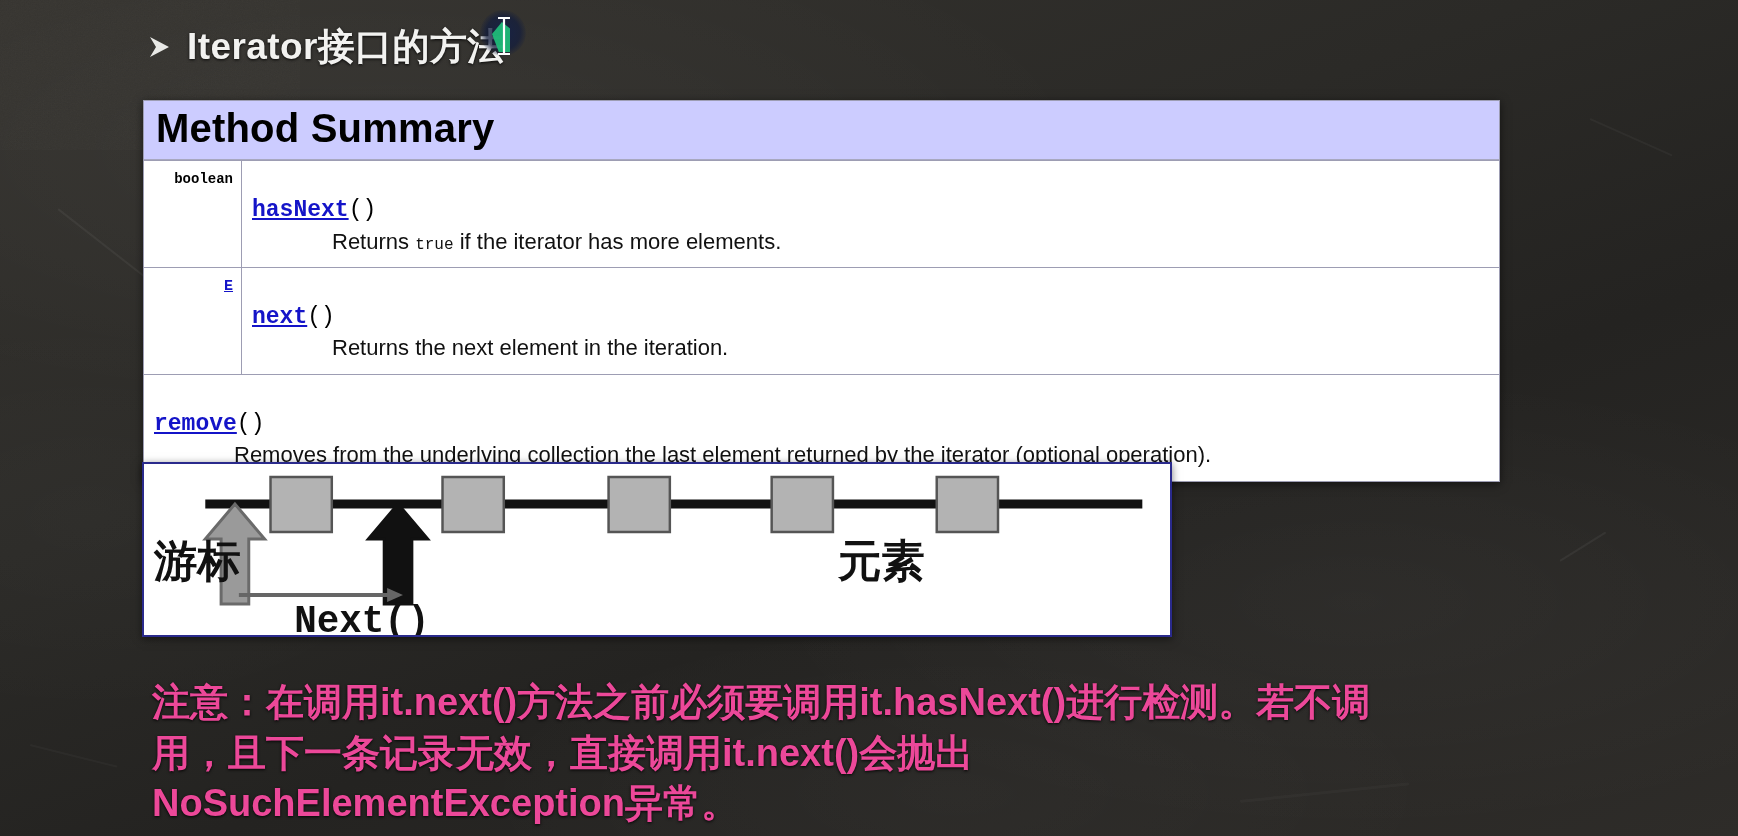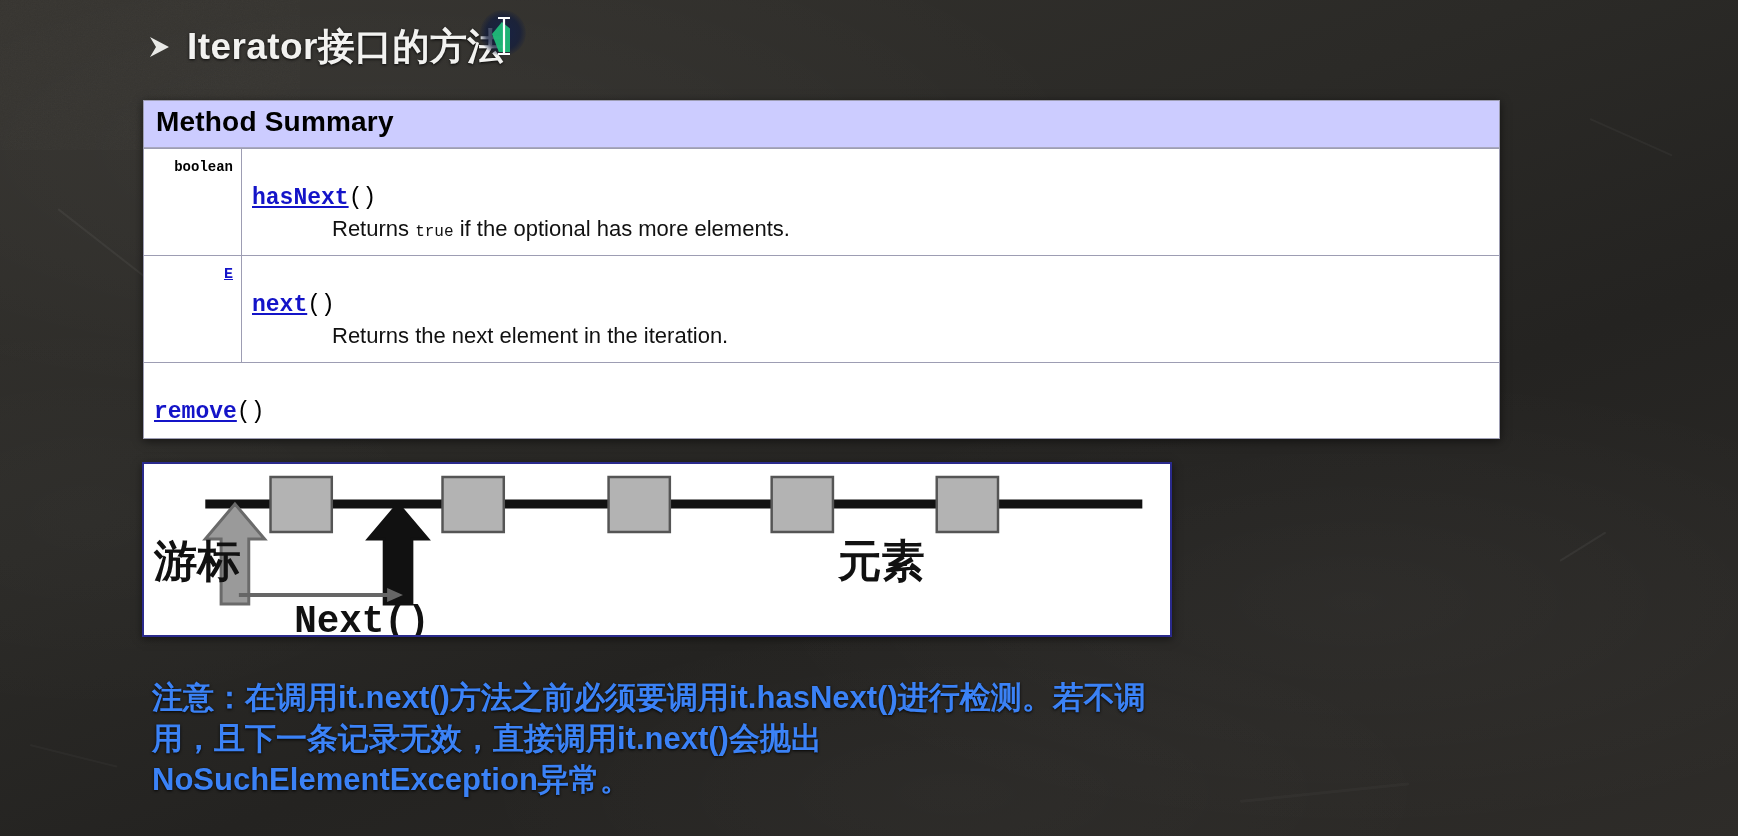--- a/index.html
+++ b/index.html
@@ -78,21 +78,21 @@
     border:1px solid #9d9db3;
     box-shadow:0 2px 9px rgba(0,0,0,.55);
     z-index:5;
   }
   #table-header {
     background:#ccccff;
     padding:6px 0 10px 12px;
     border-bottom:1px solid #a8a8c0;
   }
   #table-header .htxt {
-    font-size:28px; font-weight:bold; color:#000;
+    font-size:40px; font-weight:bold; color:#000;
     letter-spacing:.2px; line-height:1.06;
   }
   .m-row { display:flex; border-top:1px solid #9d9db3; }
   .m-row:first-of-type { border-top:none; }
   .m-type {
     width:98px; flex:none;
     border-right:1px solid #9d9db3;
     text-align:right;
     padding:10px 8px 10px 4px;
     font-family:"Liberation Mono","DejaVu Sans Mono",monospace;
@@ -133,22 +133,22 @@
     box-shadow:0 2px 8px rgba(0,0,0,.5);
     z-index:5;
   }
   #diagram svg { display:block; width:100%; height:100%; }
 
   
   #note {
     position:absolute;
     left:152px; top:677px;
     width:1420px;
-    color:#3b82f6;
-    font-size:31px;
+    color:#ec4899;
+    font-size:38px;
     font-weight:bold;
     line-height:1.33;
     text-shadow:0 1px 3px rgba(0,0,0,.9);
     z-index:6;
   }
   #note .nline { white-space:nowrap; }
 </style>
 </head>
 <body>
 
@@ -188,39 +188,40 @@
   <div id="table-header">
     <div class="htxt">Method Summary</div>
   </div>
 
   <div class="m-row">
     <div class="m-type">boolean</div>
     <div class="m-body">
       <div class="m-sig">
         <span class="mname">hasNext</span><span class="paren">()</span>
       </div>
-      <div class="m-desc"><span>Returns </span><span class="mono">true</span><span> if the optional has more elements.</span></div>
+      <div class="m-desc"><span>Returns </span><span class="mono">true</span><span> if the iterator has more elements.</span></div>
     </div>
   </div>
 
   <div class="m-row">
     <div class="m-type link">E</div>
     <div class="m-body">
       <div class="m-sig">
         <span class="mname">next</span><span class="paren">()</span>
       </div>
       <div class="m-desc"><span>Returns the next element in the iteration.</span><span class="mono"></span><span></span></div>
     </div>
   </div>
 
   <div class="m-row">
     <div class="m-body">
       <div class="m-sig">
         <span class="mname">remove</span><span class="paren">()</span>
       </div>
+      <div class="m-desc"><span>Removes from the underlying collection the last element returned by the iterator (optional operation).</span><span class="mono"></span><span></span></div>
     </div>
   </div>
 </div>
 
 <div id="diagram">
   <svg viewBox="0 0 1038 171" preserveAspectRatio="none">
 
     <line x1="62" y1="40" x2="1010" y2="40" stroke="#111" stroke-width="9"></line>
 
     <g>

